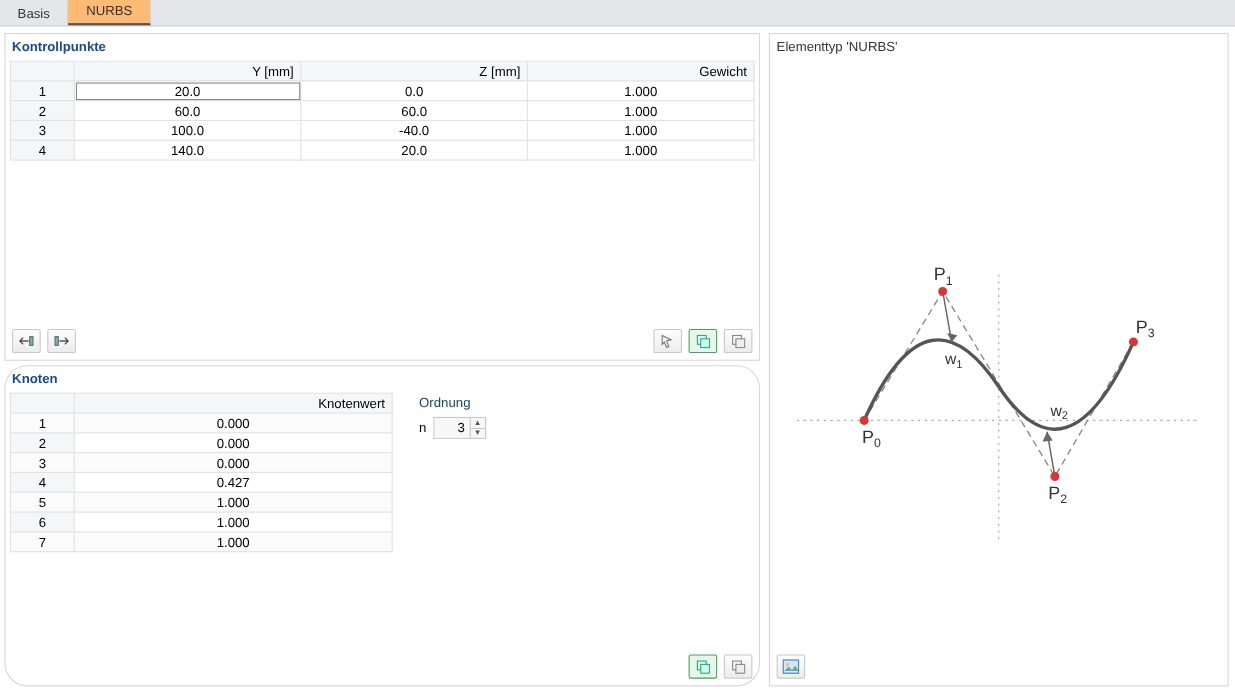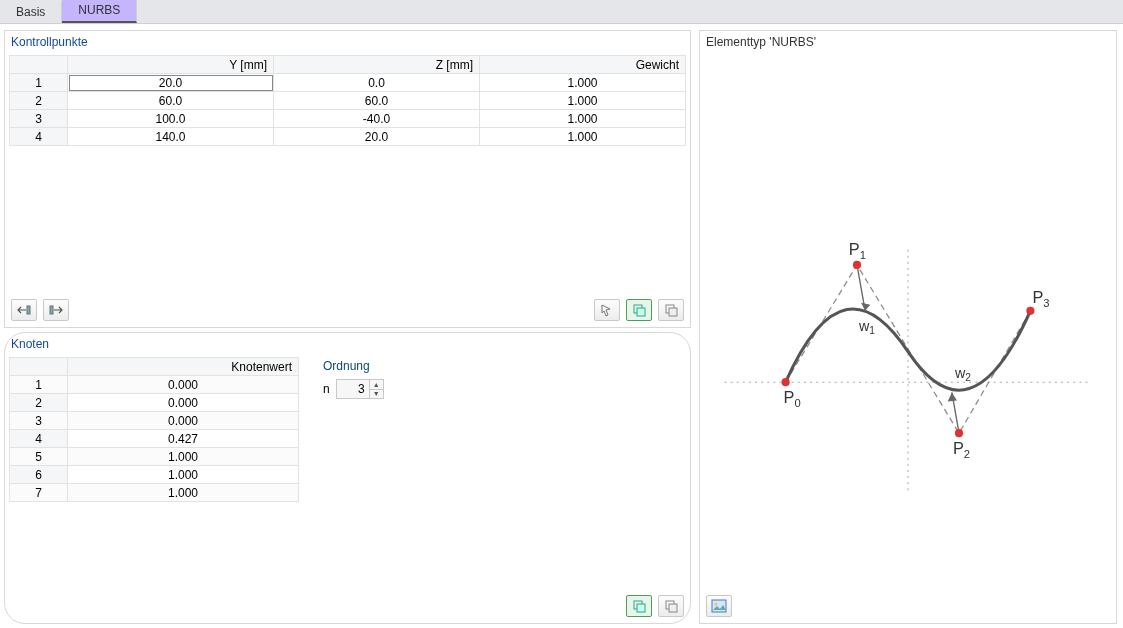--- a/index.html
+++ b/index.html
@@ -23,21 +23,21 @@
   }
   .tab {
     padding: 4px 16px;
     border-right: 1px solid #cfcfcf;
     display: flex;
     align-items: center;
     cursor: pointer;
     color: #333;
   }
   .tab.active {
-    background: #c4b5fd;
+    background: #fdba74;
     border-bottom: 2px solid #555;
     font-weight: 400;
   }
 
   
   .main {
     display: flex;
     height: calc(100% - 24px);
   }
   .left {
@@ -55,21 +55,21 @@
   }
 
   .panel {
     border: 1px solid #d8d8d8;
     background: #fff;
     display: flex;
     flex-direction: column;
   }
   .panel-title {
     color: #134a9e;
-    font-weight: normal;
+    font-weight: bold;
     font-size: 12px;
     padding: 4px 6px 6px 6px;
   }
 
   
   .grid {
     width: 100%;
     border-collapse: collapse;
     table-layout: fixed;
   }
@@ -133,21 +133,21 @@
   }
 
   
   .knoten-inner {
     display: flex;
     gap: 24px;
     padding: 0 4px 4px 4px;
     flex: 1;
   }
   .knoten-table-wrap {
-    width: 290px;
+    width: 348px;
   }
   .ordnung {
     display: flex;
     flex-direction: column;
     gap: 6px;
     padding-top: 2px;
   }
   .ordnung-label {
     color: #0c4a6e;
   }

